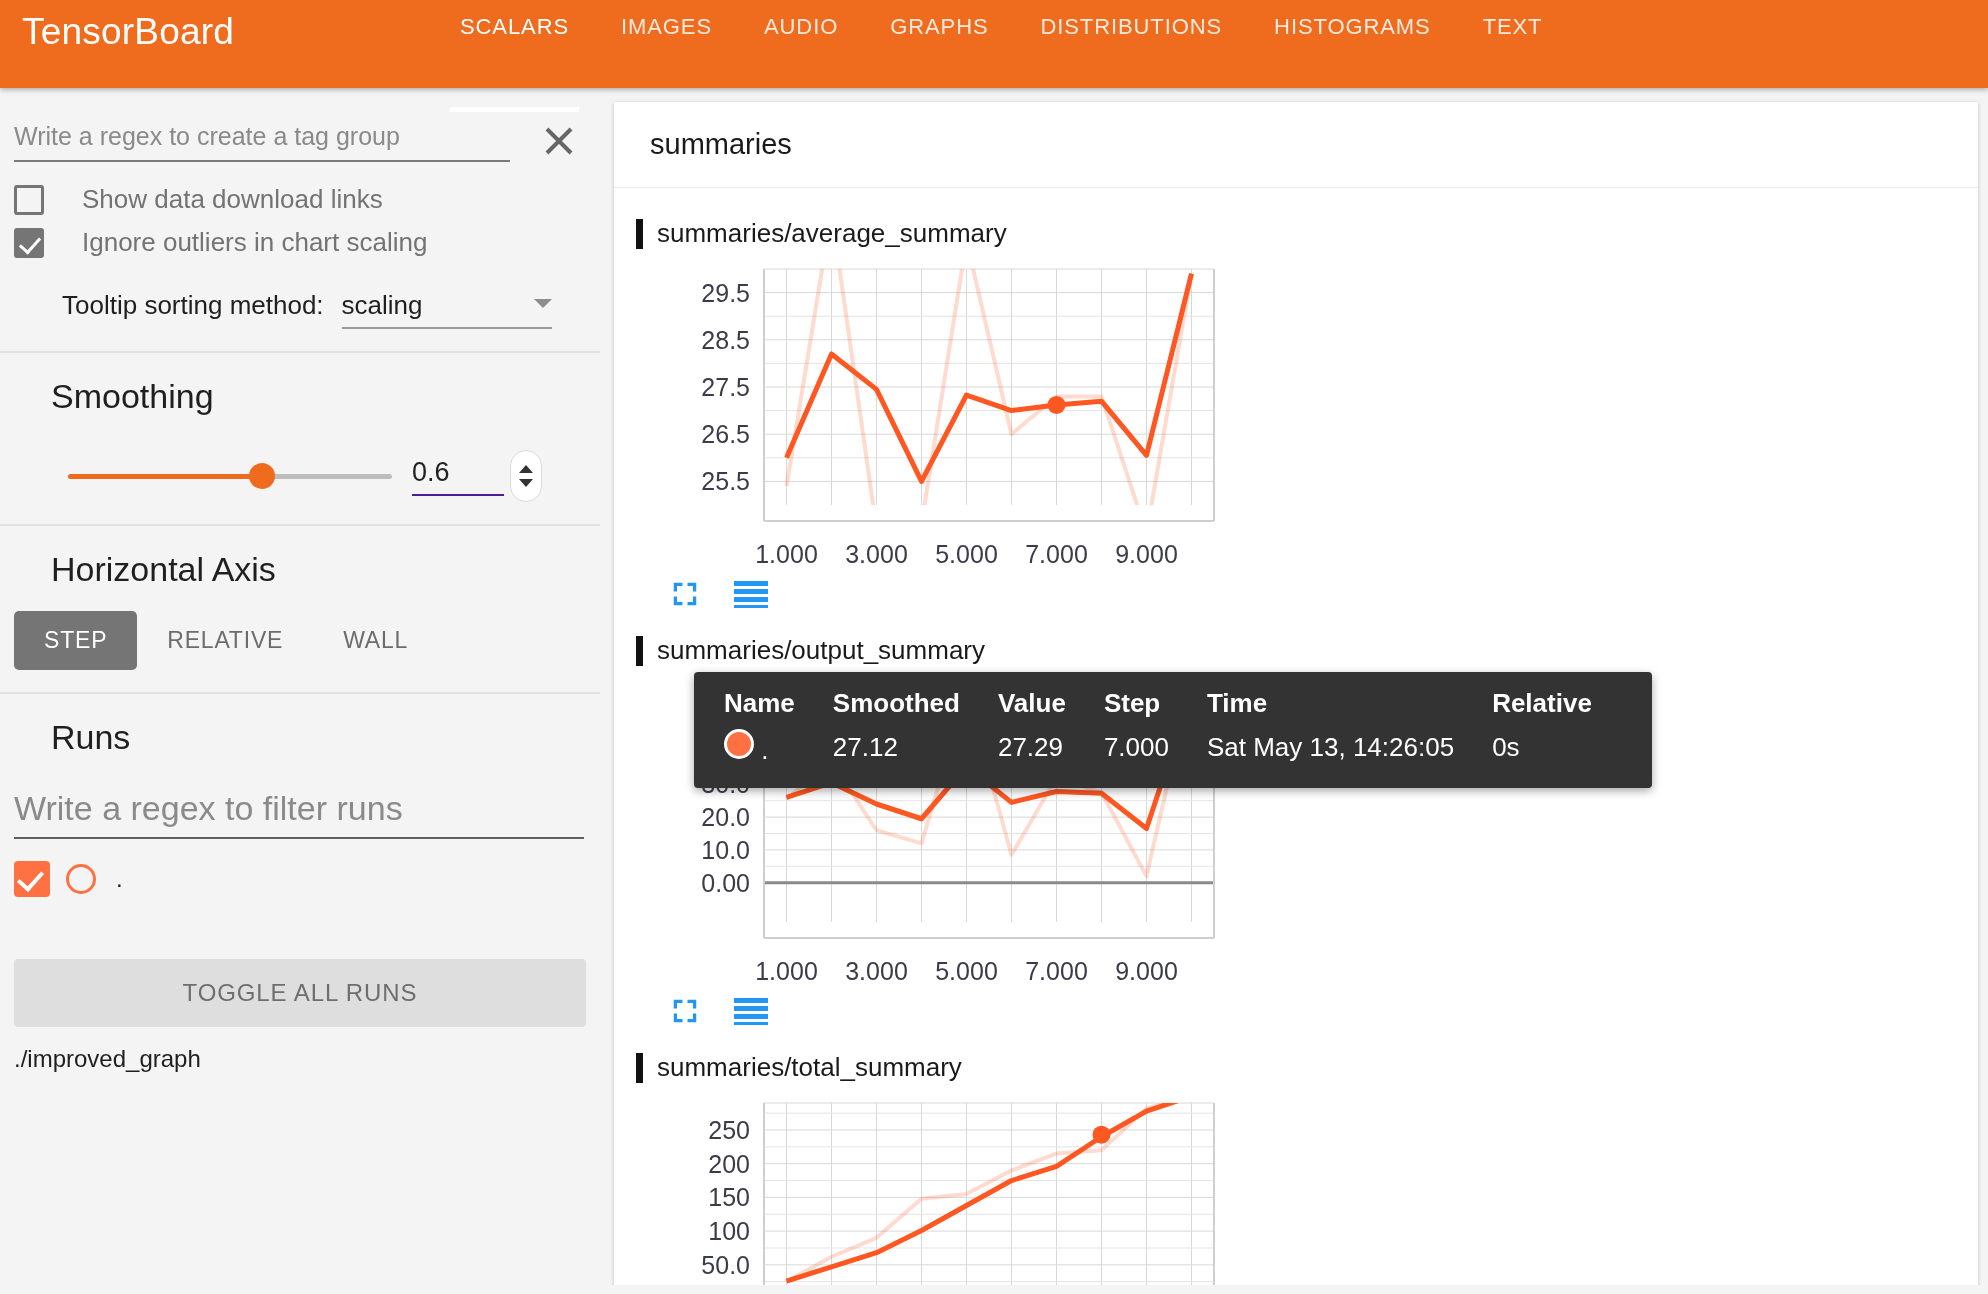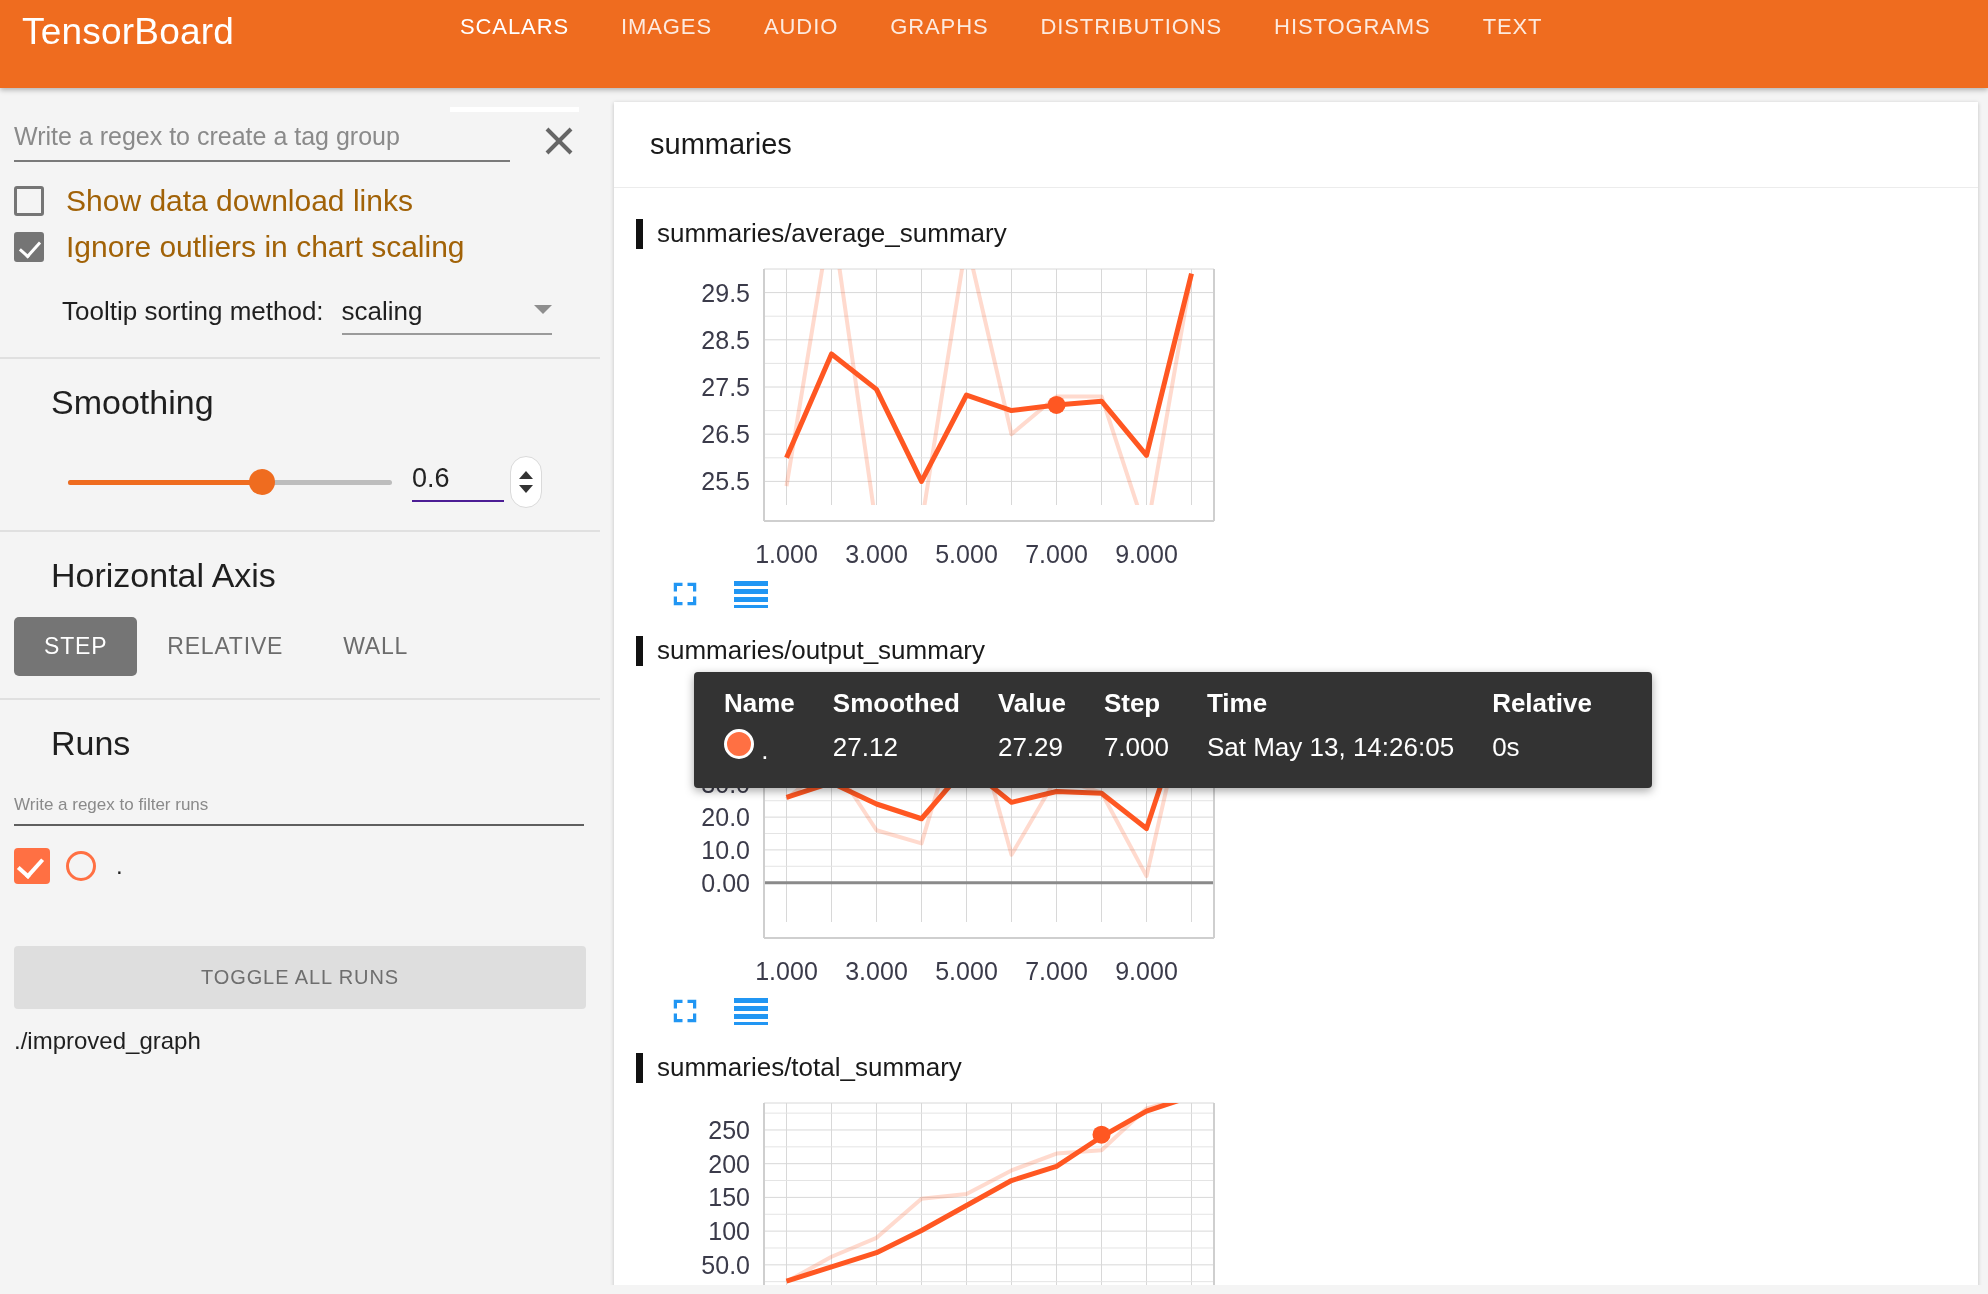--- a/index.html
+++ b/index.html
@@ -130,23 +130,23 @@
   .cbox.checked::after {
     content: "";
     position: absolute;
     left: 7px; top: 2px;
     width: 9px; height: 17px;
     border: solid #fff;
     border-width: 0 3.5px 3.5px 0;
     transform: rotate(42deg);
   }
   .chk-label {
-    font-size: 30px;
-    color: #a16207;
-    margin-left: 22px;
+    font-size: 26px;
+    color: #737373;
+    margin-left: 38px;
     white-space: nowrap;
   }
 
   .tooltip-sort-row {
     display: flex;
     align-items: baseline;
     padding: 0 0 0 62px;
     margin-top: 32px;
   }
   .tooltip-sort-label { font-size: 26px; color: #1f1f1f; white-space: nowrap; }
@@ -257,21 +257,21 @@
     cursor: pointer;
     white-space: nowrap;
   }
   .axis-btn.active { background: #757575; color: #ffffff; }
 
   .run-filter {
     border: none;
     border-bottom: 2px solid #5f5f5f;
     background: transparent;
     font-family: "Liberation Sans", sans-serif;
-    font-size: 17px;
+    font-size: 34px;
     color: #444;
     padding: 4px 0 9px 0;
     outline: none;
     width: 570px;
     margin: 28px 0 10px 14px;
     display: block;
   }
   .run-filter::placeholder { color: #8a8a8a; }
 
   .run-row {
@@ -302,21 +302,21 @@
     border-radius: 50%;
     margin-left: 16px;
     flex: 0 0 30px;
   }
   .run-name { font-size: 24px; color: #1f1f1f; margin-left: 20px; }
 
   .toggle-all {
     margin: 62px 14px 0 14px;
     background: #dedede;
     color: #6e6e6e;
-    font-size: 20px;
+    font-size: 24px;
     letter-spacing: 0.9px;
     text-align: center;
     padding: 20px 0;
     border-radius: 4px;
     cursor: pointer;
   }
   .logdir { font-size: 24px; color: #1f1f1f; margin: 18px 0 0 14px; }
 
   
   .main {

